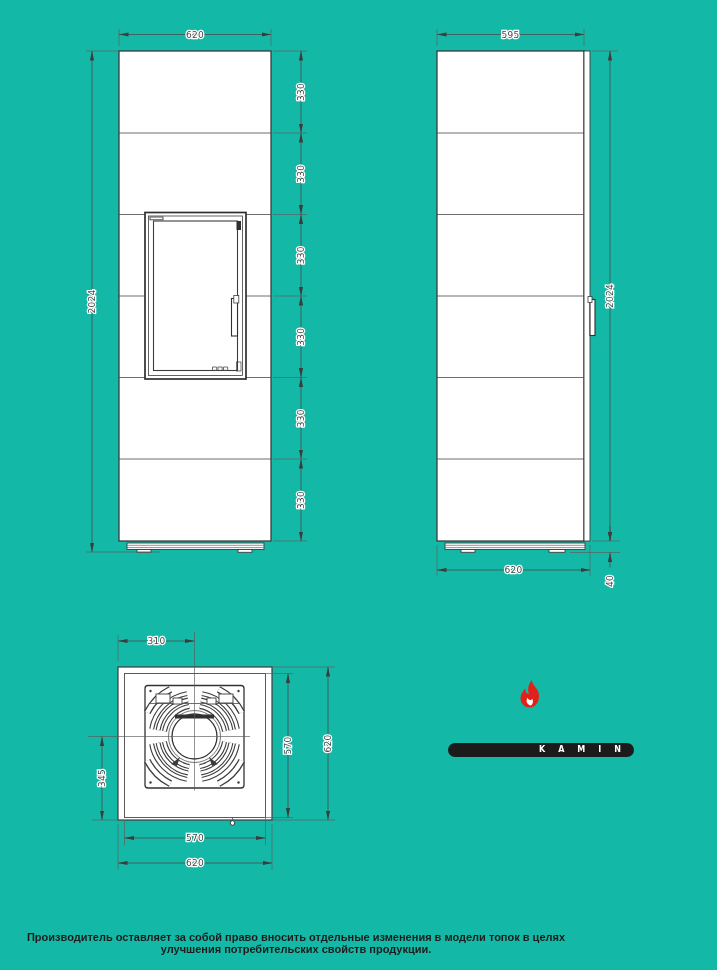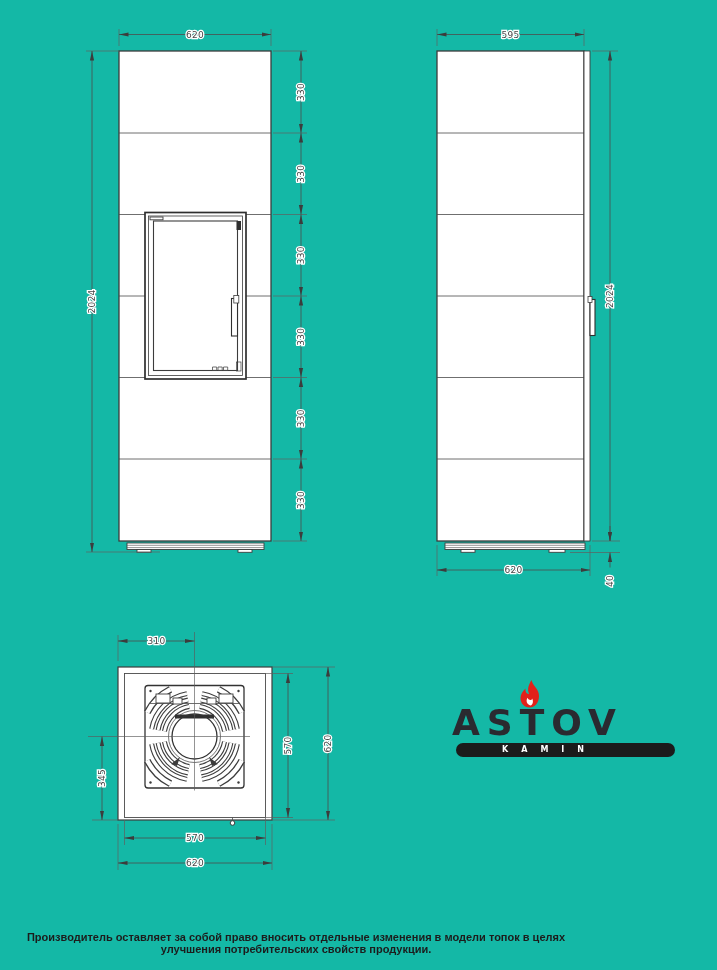--- a/index.html
+++ b/index.html
@@ -16,23 +16,23 @@
       stroke-width:2.5px;paint-order:stroke;text-anchor:middle;dominant-baseline:central;
       letter-spacing:0.3px;}
   .slot-o{fill:none;stroke:#3d3d3d;stroke-width:5px;}
   .slot-i{fill:none;stroke:#ffffff;stroke-width:2.8px;}
   .slot-oc{fill:none;stroke:#3d3d3d;stroke-width:7px;}
   .slot-ic{fill:none;stroke:#ffffff;stroke-width:4.4px;}
   .logo{position:absolute;left:448px;top:682px;width:186px;height:76px;}
   .logo .brand{position:absolute;left:4px;top:22px;font-family:"DejaVu Sans",sans-serif;
       font-weight:bold;font-size:36px;line-height:38px;letter-spacing:7px;color:#2a2a30;}
   .logo .flame{position:absolute;left:69px;top:-2px;}
-  .logo .bar{position:absolute;left:8px;top:61px;width:186px;height:14px;background:#1b1b1b;
+  .logo .bar{position:absolute;left:0;top:61px;width:186px;height:14px;background:#1b1b1b;
       border-radius:7px;color:#ffffff;font-family:"DejaVu Sans",sans-serif;font-weight:bold;
-      font-size:8px;line-height:14px;text-align:left;letter-spacing:13px;text-indent:13px;padding-left:33px;}
+      font-size:8px;line-height:14px;text-align:right;letter-spacing:13px;text-indent:13px;}
   .footer{position:absolute;left:0;top:931px;width:592px;text-align:center;
       font-family:"Liberation Sans",sans-serif;font-weight:bold;font-size:11px;color:#1c1c1c;}
 </style>
 </head>
 <body>
 
 <div class="canvas">
 
 <svg width="717" height="920" viewBox="0 0 717 920">
   <defs>
@@ -166,21 +166,20 @@
       <text class="dt" x="195" y="863">620</text>
     </g>
   </g>
 </svg>
 
 <div class="logo">
   <svg class="flame" width="28" height="30" viewBox="0 0 28 30">
     <path d="M14.5,0 C15.5,6 22,8.5 22,16 C22,23 17.5,27.5 12.5,27.5 C7.5,27.5 3.5,23.5 3.5,18 C3.5,14 6,11 8.5,8.5 C8,12.5 10.5,14.5 12.2,13.8 C9.8,9.5 11.8,4.5 14.5,0 Z" fill="#e2211a"></path>
     <path d="M13.5,25.5 C10,24.5 8.5,21 10.5,17.8 C11.5,20.3 14.6,21 15.2,18.4 C16.6,21.5 15.9,24.5 13.5,25.5 Z" fill="#ffffff"></path>
   </svg>
-  <div class="brand">ASTOV</div>
   <div class="bar">
     <span>KAMIN</span>
   </div>
 </div>
 
 <div class="footer">Производитель оставляет за собой право вносить отдельные изменения в модели топок в целях улучшения потребительских свойств продукции.</div>
 
 </div>
 
 </body></html>

